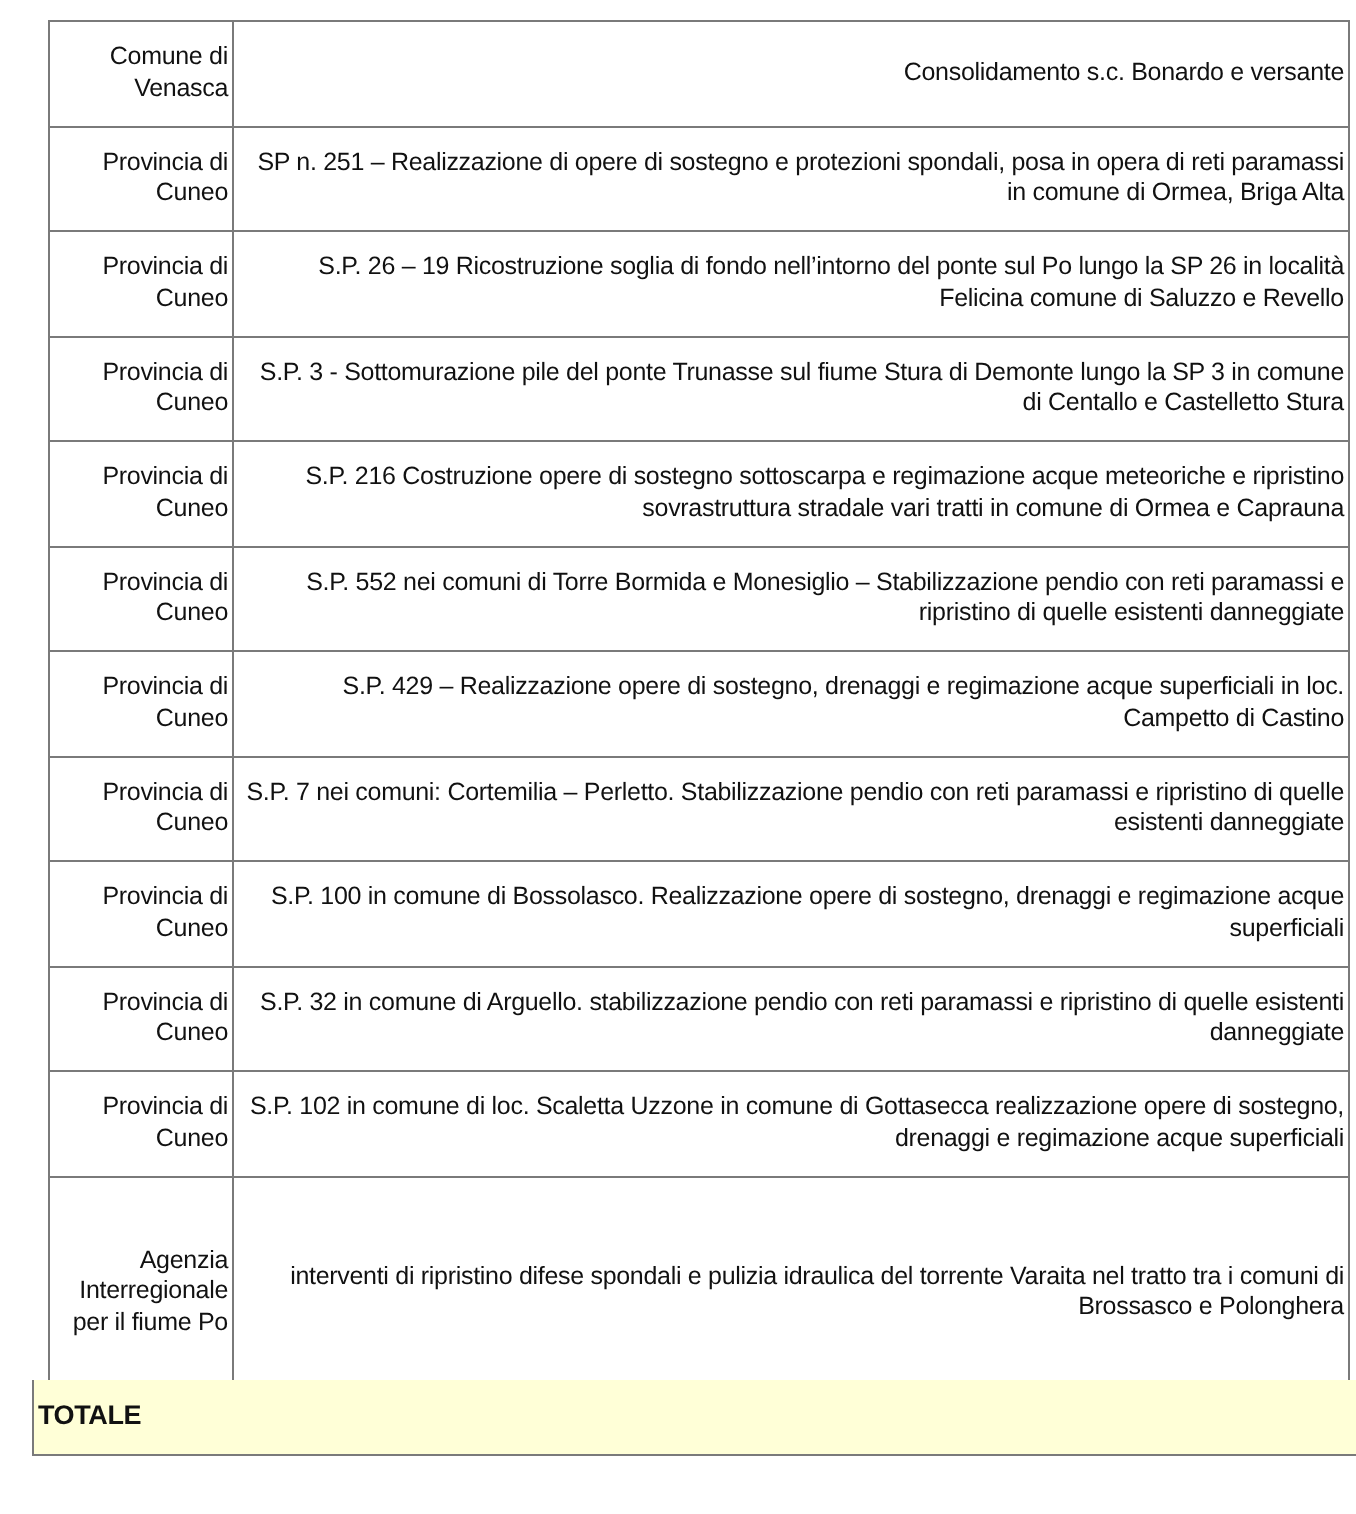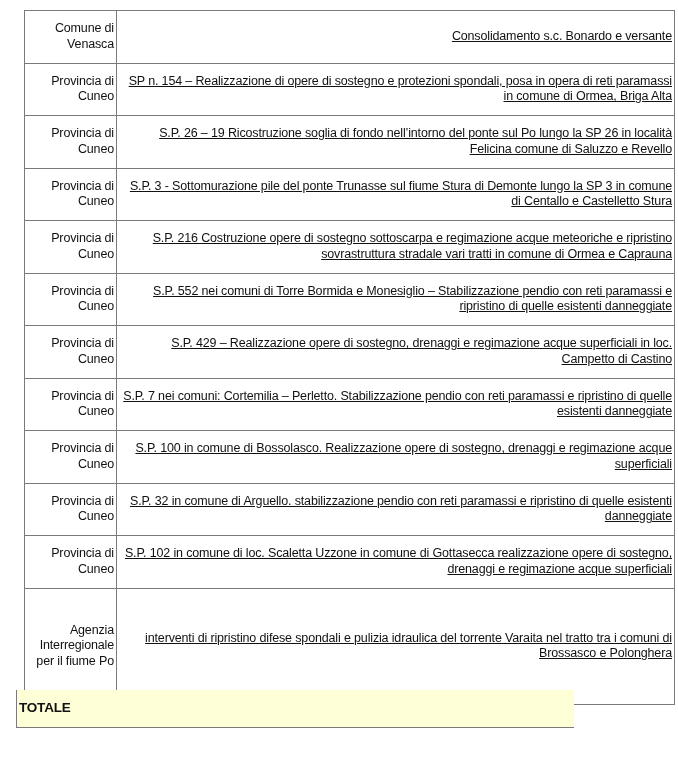--- a/index.html
+++ b/index.html
@@ -30,26 +30,26 @@
     border: 1px solid #7a7a7a;
     vertical-align: middle;
     padding: 0 2px;
     letter-spacing: -0.15px;
   }
   .doc-table col.c1 { width: 92px; }
   .doc-table col.c2 { width: 558px; }
   .doc-table tr.row { height: 52.5px; }
   .doc-table tr.row-tall { height: 116px; }
   .entity-cell { font-size: 12.5px; }
-  .desc-cell { padding-left: 2px !important; text-decoration: underline; }
+  .desc-cell { padding-left: 2px !important; }
   .total-row {
     position: absolute;
     left: 16px;
     top: 690px;
-    width: 558px;
+    width: 662px;
     height: 38px;
     background: #ffffd7;
     box-sizing: border-box;
     border-left: 1px solid #7a7a7a;
     border-bottom: 1px solid #7a7a7a;
   }
   .total-label {
     position: absolute;
     left: 2px;
     top: 10px;
@@ -66,21 +66,21 @@
       <col class="c1">
       <col class="c2">
     </colgroup>
   <tbody>
     <tr class="row">
       <td class="entity-cell">Comune di Venasca</td>
       <td class="desc-cell">Consolidamento s.c. Bonardo e versante</td>
     </tr>
     <tr class="row">
       <td class="entity-cell">Provincia di Cuneo</td>
-      <td class="desc-cell">SP n. 154 – Realizzazione di opere di sostegno e protezioni spondali, posa in opera di reti paramassi in comune di Ormea, Briga Alta</td>
+      <td class="desc-cell">SP n. 251 – Realizzazione di opere di sostegno e protezioni spondali, posa in opera di reti paramassi in comune di Ormea, Briga Alta</td>
     </tr>
     <tr class="row">
       <td class="entity-cell">Provincia di Cuneo</td>
       <td class="desc-cell">S.P. 26 – 19 Ricostruzione soglia di fondo nell’intorno del ponte sul Po lungo la SP 26 in località Felicina comune di Saluzzo e Revello</td>
     </tr>
     <tr class="row">
       <td class="entity-cell">Provincia di Cuneo</td>
       <td class="desc-cell">S.P. 3 -  Sottomurazione pile del ponte Trunasse sul fiume Stura di Demonte lungo la SP 3 in comune di Centallo e Castelletto Stura</td>
     </tr>
     <tr class="row">

